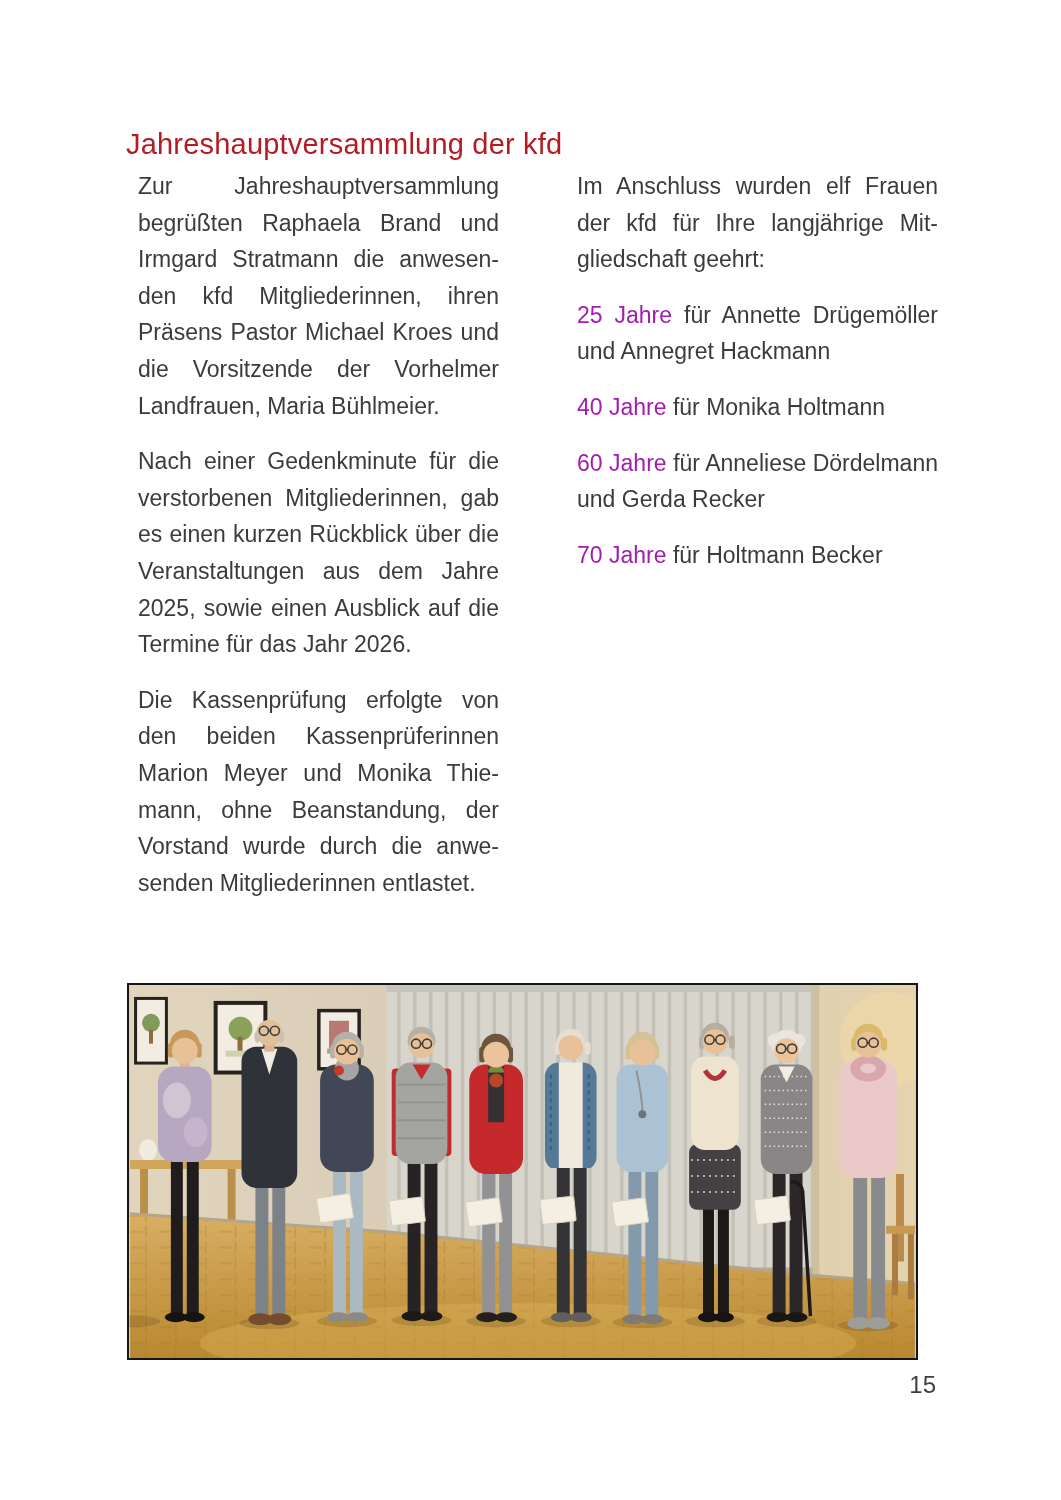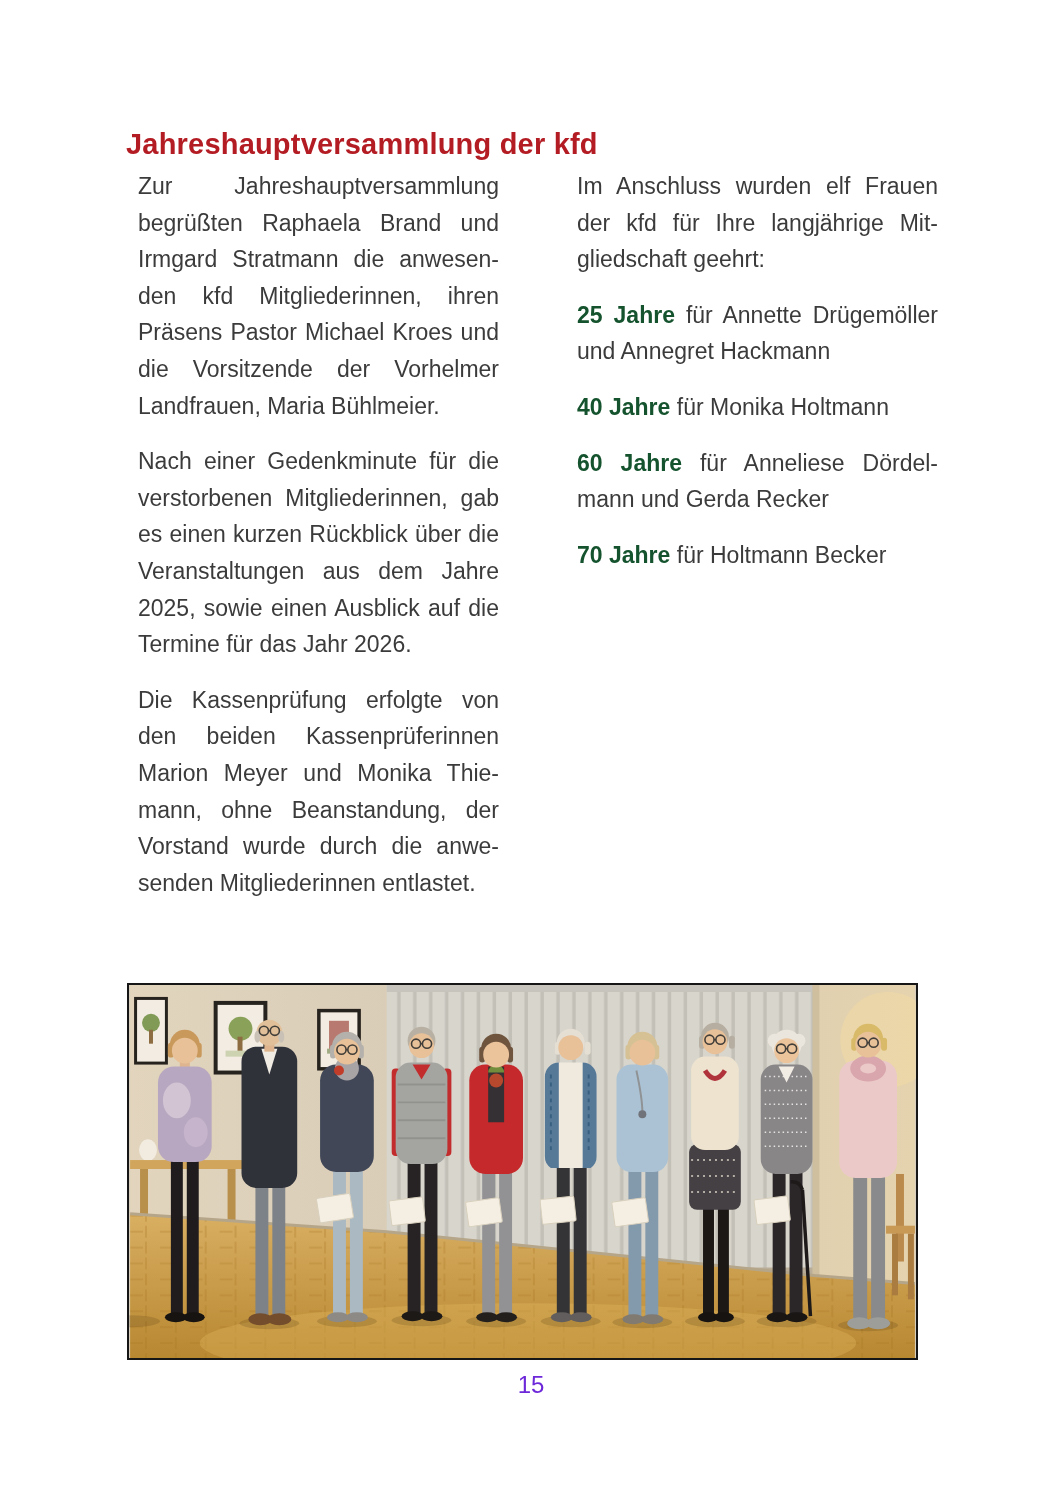--- a/index.html
+++ b/index.html
@@ -6,45 +6,45 @@
   body{
     position:relative;
     width:1061px;height:1500px;
     background:#ffffff;
     font-family:"Liberation Sans","DejaVu Sans",sans-serif;
     color:#3b3b3b;
     overflow:hidden;
   }
   .title{
     position:absolute;left:126px;top:128px;margin:0;
-    font-size:29px;font-weight:700;letter-spacing:.2px;
+    font-size:29px;font-weight:400;letter-spacing:.2px;
   }
   .columns{
     position:absolute;left:126px;top:168px;width:812px;
     display:flex;gap:66px;
   }
   .col{
     width:373px;
     font-size:23px;line-height:36.6px;
     text-align:justify;
     hyphens:manual;
     color:#3b3b3b;
   }
   .col p{margin:0 0 19px 12px}
-  .honor strong{font-weight:700;color:#14532d}
+  .honor strong{font-weight:400;color:#a21caf}
   .photo-frame{
     position:absolute;left:127px;top:983px;margin:0;
     width:787px;height:373px;
     border:2px solid #161616;
     background:#d8cebd;
   }
   .photo-frame svg{display:block;width:787px;height:373px}
   .page-number{
     position:absolute;left:126px;top:1371px;width:810px;
-    text-align:center;font-size:24px;color:#6d28d9;
+    text-align:right;font-size:24px;color:#404040;
   }
 </style>
 </head>
 <body>
 
 <div class="page">
 
   <h1 class="title" style="color: rgb(180, 28, 36);">Jahreshauptversammlung der kfd</h1>
 
   <div class="columns">

